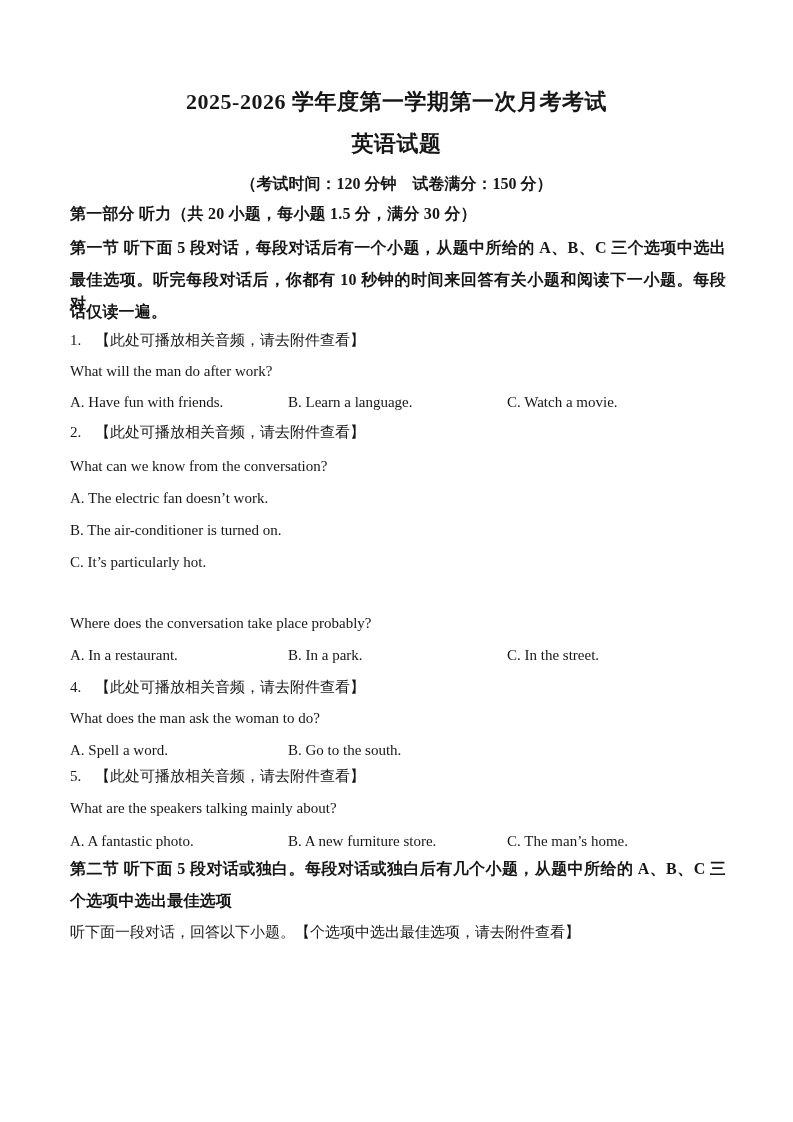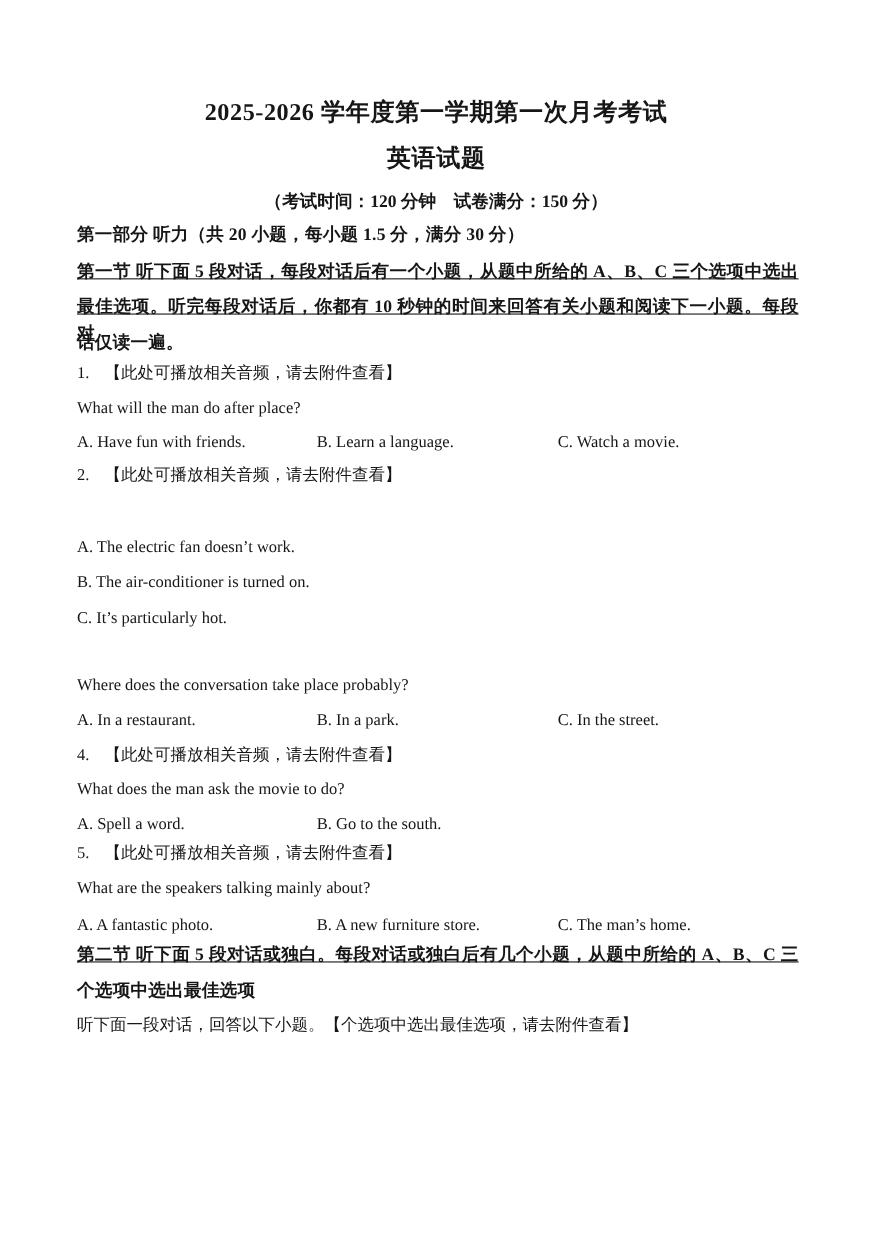--- a/index.html
+++ b/index.html
@@ -9,21 +9,21 @@
     background:#ffffff;
     overflow:hidden;
     font-family:"Liberation Serif","DejaVu Serif",serif;
     color:#161616;
   }
   .line{position:absolute;left:70px;width:656px;line-height:21px;font-size:15px;white-space:nowrap;}
   .center{left:0;width:793px;text-align:center;}
   .title{font-size:22px;font-weight:bold;line-height:28px;letter-spacing:0.5px;}
   .info{font-size:16px;font-weight:bold;line-height:24px;}
   .cjkb{font-size:16px;font-weight:bold;line-height:24px;letter-spacing:0.2px;}
-  .jfull{white-space:normal;text-align:justify;text-align-last:justify;text-decoration:underline;}
+  .jfull{white-space:normal;text-align:justify;text-align-last:justify;}
   .audio-line{font-size:15px;line-height:21px;}
   .qnum{display:inline-block;min-width:25px;}
   .optrow{position:absolute;left:70px;width:656px;height:21px;}
   .opt{position:absolute;top:0;font-size:15px;line-height:21px;white-space:nowrap;}
   .opt-a{left:0;}
   .opt-b{left:218px;}
   .opt-c{left:437px;}
   .footer{font-size:14px;line-height:20px;padding-left:21px;}
   .bottom-bar{position:absolute;left:0;top:1116px;width:793px;height:3px;background:#595959;}
 </style>
@@ -38,45 +38,46 @@
 
   <div class="line cjkb" style="top:202px">第一部分 听力（共 20 小题，每小题 1.5 分，满分 30 分）</div>
 
   <div class="line cjkb jfull" style="top:236px">第一节 听下面 5 段对话，每段对话后有一个小题，从题中所给的 A、B、C 三个选项中选出</div>
   <div class="line cjkb jfull" style="top:268px">最佳选项。听完每段对话后，你都有 10 秒钟的时间来回答有关小题和阅读下一小题。每段对</div>
   <div class="line cjkb" style="top:300px">话仅读一遍。</div>
 
   <div class="line audio-line" style="top:330px">
     <span class="qnum">1.</span><span>【此处可播放相关音频，请去附件查看】</span>
   </div>
-  <div class="line" style="top:361px">What will the man do after place?</div>
+  <div class="line" style="top:361px">What will the man do after work?</div>
   <div class="optrow" style="top:392px">
     <span class="opt opt-a">A. Have fun with friends.</span>
     <span class="opt opt-b">B. Learn a language.</span>
     <span class="opt opt-c">C. Watch a movie.</span>
   </div>
 
   <div class="line audio-line" style="top:422px">
     <span class="qnum">2.</span><span>【此处可播放相关音频，请去附件查看】</span>
   </div>
+  <div class="line" style="top:456px">What can we know from the conversation?</div>
   <div class="line" style="top:488px">A. The electric fan doesn’t work.</div>
   <div class="line" style="top:520px">B. The air-conditioner is turned on.</div>
   <div class="line" style="top:552px">C. It’s particularly hot.</div>
 
   <div class="line" style="top:613px">Where does the conversation take place probably?</div>
   <div class="optrow" style="top:645px">
     <span class="opt opt-a">A. In a restaurant.</span>
     <span class="opt opt-b">B. In a park.</span>
     <span class="opt opt-c">C. In the street.</span>
   </div>
 
   <div class="line audio-line" style="top:677px">
     <span class="qnum">4.</span><span>【此处可播放相关音频，请去附件查看】</span>
   </div>
-  <div class="line" style="top:708px">What does the man ask the movie to do?</div>
+  <div class="line" style="top:708px">What does the man ask the woman to do?</div>
   <div class="optrow" style="top:740px">
     <span class="opt opt-a">A. Spell a word.</span>
     <span class="opt opt-b">B. Go to the south.</span>
   </div>
 
   <div class="line audio-line" style="top:766px">
     <span class="qnum">5.</span><span>【此处可播放相关音频，请去附件查看】</span>
   </div>
   <div class="line" style="top:798px">What are the speakers talking mainly about?</div>
   <div class="optrow" style="top:831px">

